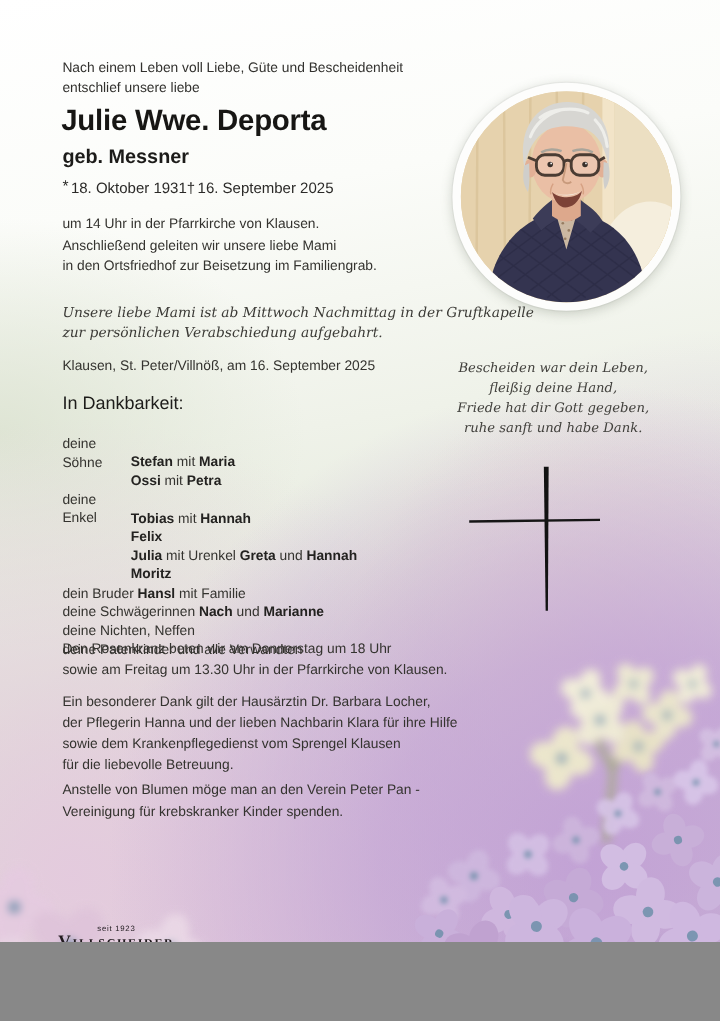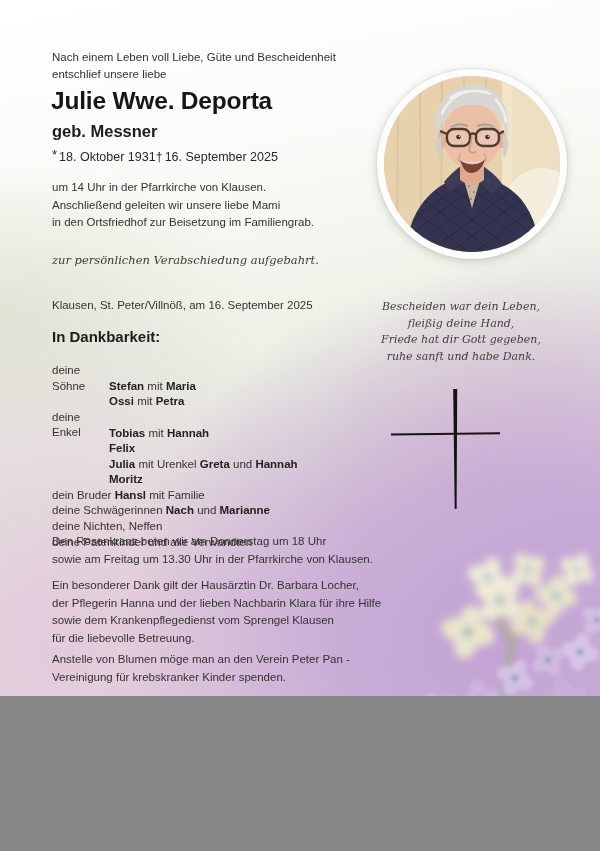--- a/index.html
+++ b/index.html
@@ -1,17 +1,17 @@
 <!DOCTYPE html>
 <html><head>
 <meta charset="utf-8">
 <style>
   html,body{margin:0;padding:0;background:#888;}
   .page{
-    position:relative;width:600px;height:696px;overflow:hidden;
+    position:relative;width:600px;height:785px;overflow:hidden;
     font-family:"Liberation Sans",sans-serif;color:#2e2d2b;background:#fff;
     margin:0 auto;
   }
   
   .bg{
     position:absolute;inset:0;z-index:0;
     background:
       radial-gradient(circle at 82% 92%, rgba(193,160,213,.95) 0%, rgba(193,160,213,.70) 20%, rgba(193,160,213,0) 46%),
       radial-gradient(circle at 100% 76%, rgba(200,172,218,.75) 0%, rgba(200,172,218,0) 38%),
       radial-gradient(circle at 10% 93%, rgba(228,202,222,.95) 0%, rgba(228,202,222,0) 42%),
@@ -30,21 +30,21 @@
   .name{left:51px;top:87px;font-size:24.5px;font-weight:700;letter-spacing:-.2px;color:#171614;}
   .maiden{left:52px;top:122px;font-size:16.5px;font-weight:700;color:#1c1b19;}
   .dates{left:52px;top:147px;font-size:12.5px;color:#2b2a28;}
   .dates .sym-star{font-size:13px;vertical-align:2px;margin-right:2px;}
   .dates .sym-cross{margin-right:2px;}
   .dates .death{}
   .para{left:52px;font-size:11.5px;line-height:17.5px;color:#34332f;}
   .funeral{top:179px;}
   .laying{top:252px;font-family:"DejaVu Serif",serif;font-style:italic;line-height:17px;color:#3b3a36;}
   .place-date{top:297px;}
-  .dank-heading{left:52px;top:328px;font-size:15px;font-weight:700;color:#1d1c1a;}
+  .dank-heading{left:52px;top:328px;font-size:15px;font-weight:400;color:#1d1c1a;}
   .family{left:52px;top:363px;font-size:11.5px;line-height:15.6px;color:#34332f;}
   .fam-label{display:inline-block;width:57px;}
   .fam-names b,.fam-row-full b{font-weight:700;color:#232220;}
   .rosary{top:533px;}
   .thanks{top:577px;}
   .donation{top:651px;}
   
   .photo-wrap{
     left:377px;top:69px;width:176px;height:176px;
     border:7px solid #fdfdfc;border-radius:50%;overflow:hidden;background:#e6d3ae;
@@ -160,20 +160,21 @@
     <div class="abs dates">
       <span><span class="sym-star">*</span><span>18. Oktober 1931</span></span><span class="death"><span class="sym-cross">†</span><span>16. September 2025</span></span>
     </div>
 
     <div class="abs para funeral">
         <div class="tline">um 14 Uhr in der Pfarrkirche von Klausen.</div>
         <div class="tline">Anschließend geleiten wir unsere liebe Mami</div>
         <div class="tline">in den Ortsfriedhof zur Beisetzung im Familiengrab.</div>
       </div>
     <div class="abs para laying">
+        <div class="tline">Unsere liebe Mami ist ab Mittwoch Nachmittag in der Gruftkapelle</div>
         <div class="tline">zur persönlichen Verabschiedung aufgebahrt.</div>
       </div>
     <div class="abs para place-date">Klausen, St. Peter/Villnöß, am 16. September 2025</div>
 
     <div class="abs dank-heading">In Dankbarkeit:</div>
     <div class="abs family">
       <div>
           <div class="fam-row"><span class="fam-label">deine Söhne</span><span class="fam-names"><b>Stefan</b><span> mit </span><b>Maria</b></span></div>
           <div class="fam-row"><span class="fam-label"></span><span class="fam-names"><b>Ossi</b><span> mit </span><b>Petra</b></span></div>
           <div class="fam-row"><span class="fam-label">deine Enkel</span><span class="fam-names"><b>Tobias</b><span> mit </span><b>Hannah</b></span></div>

